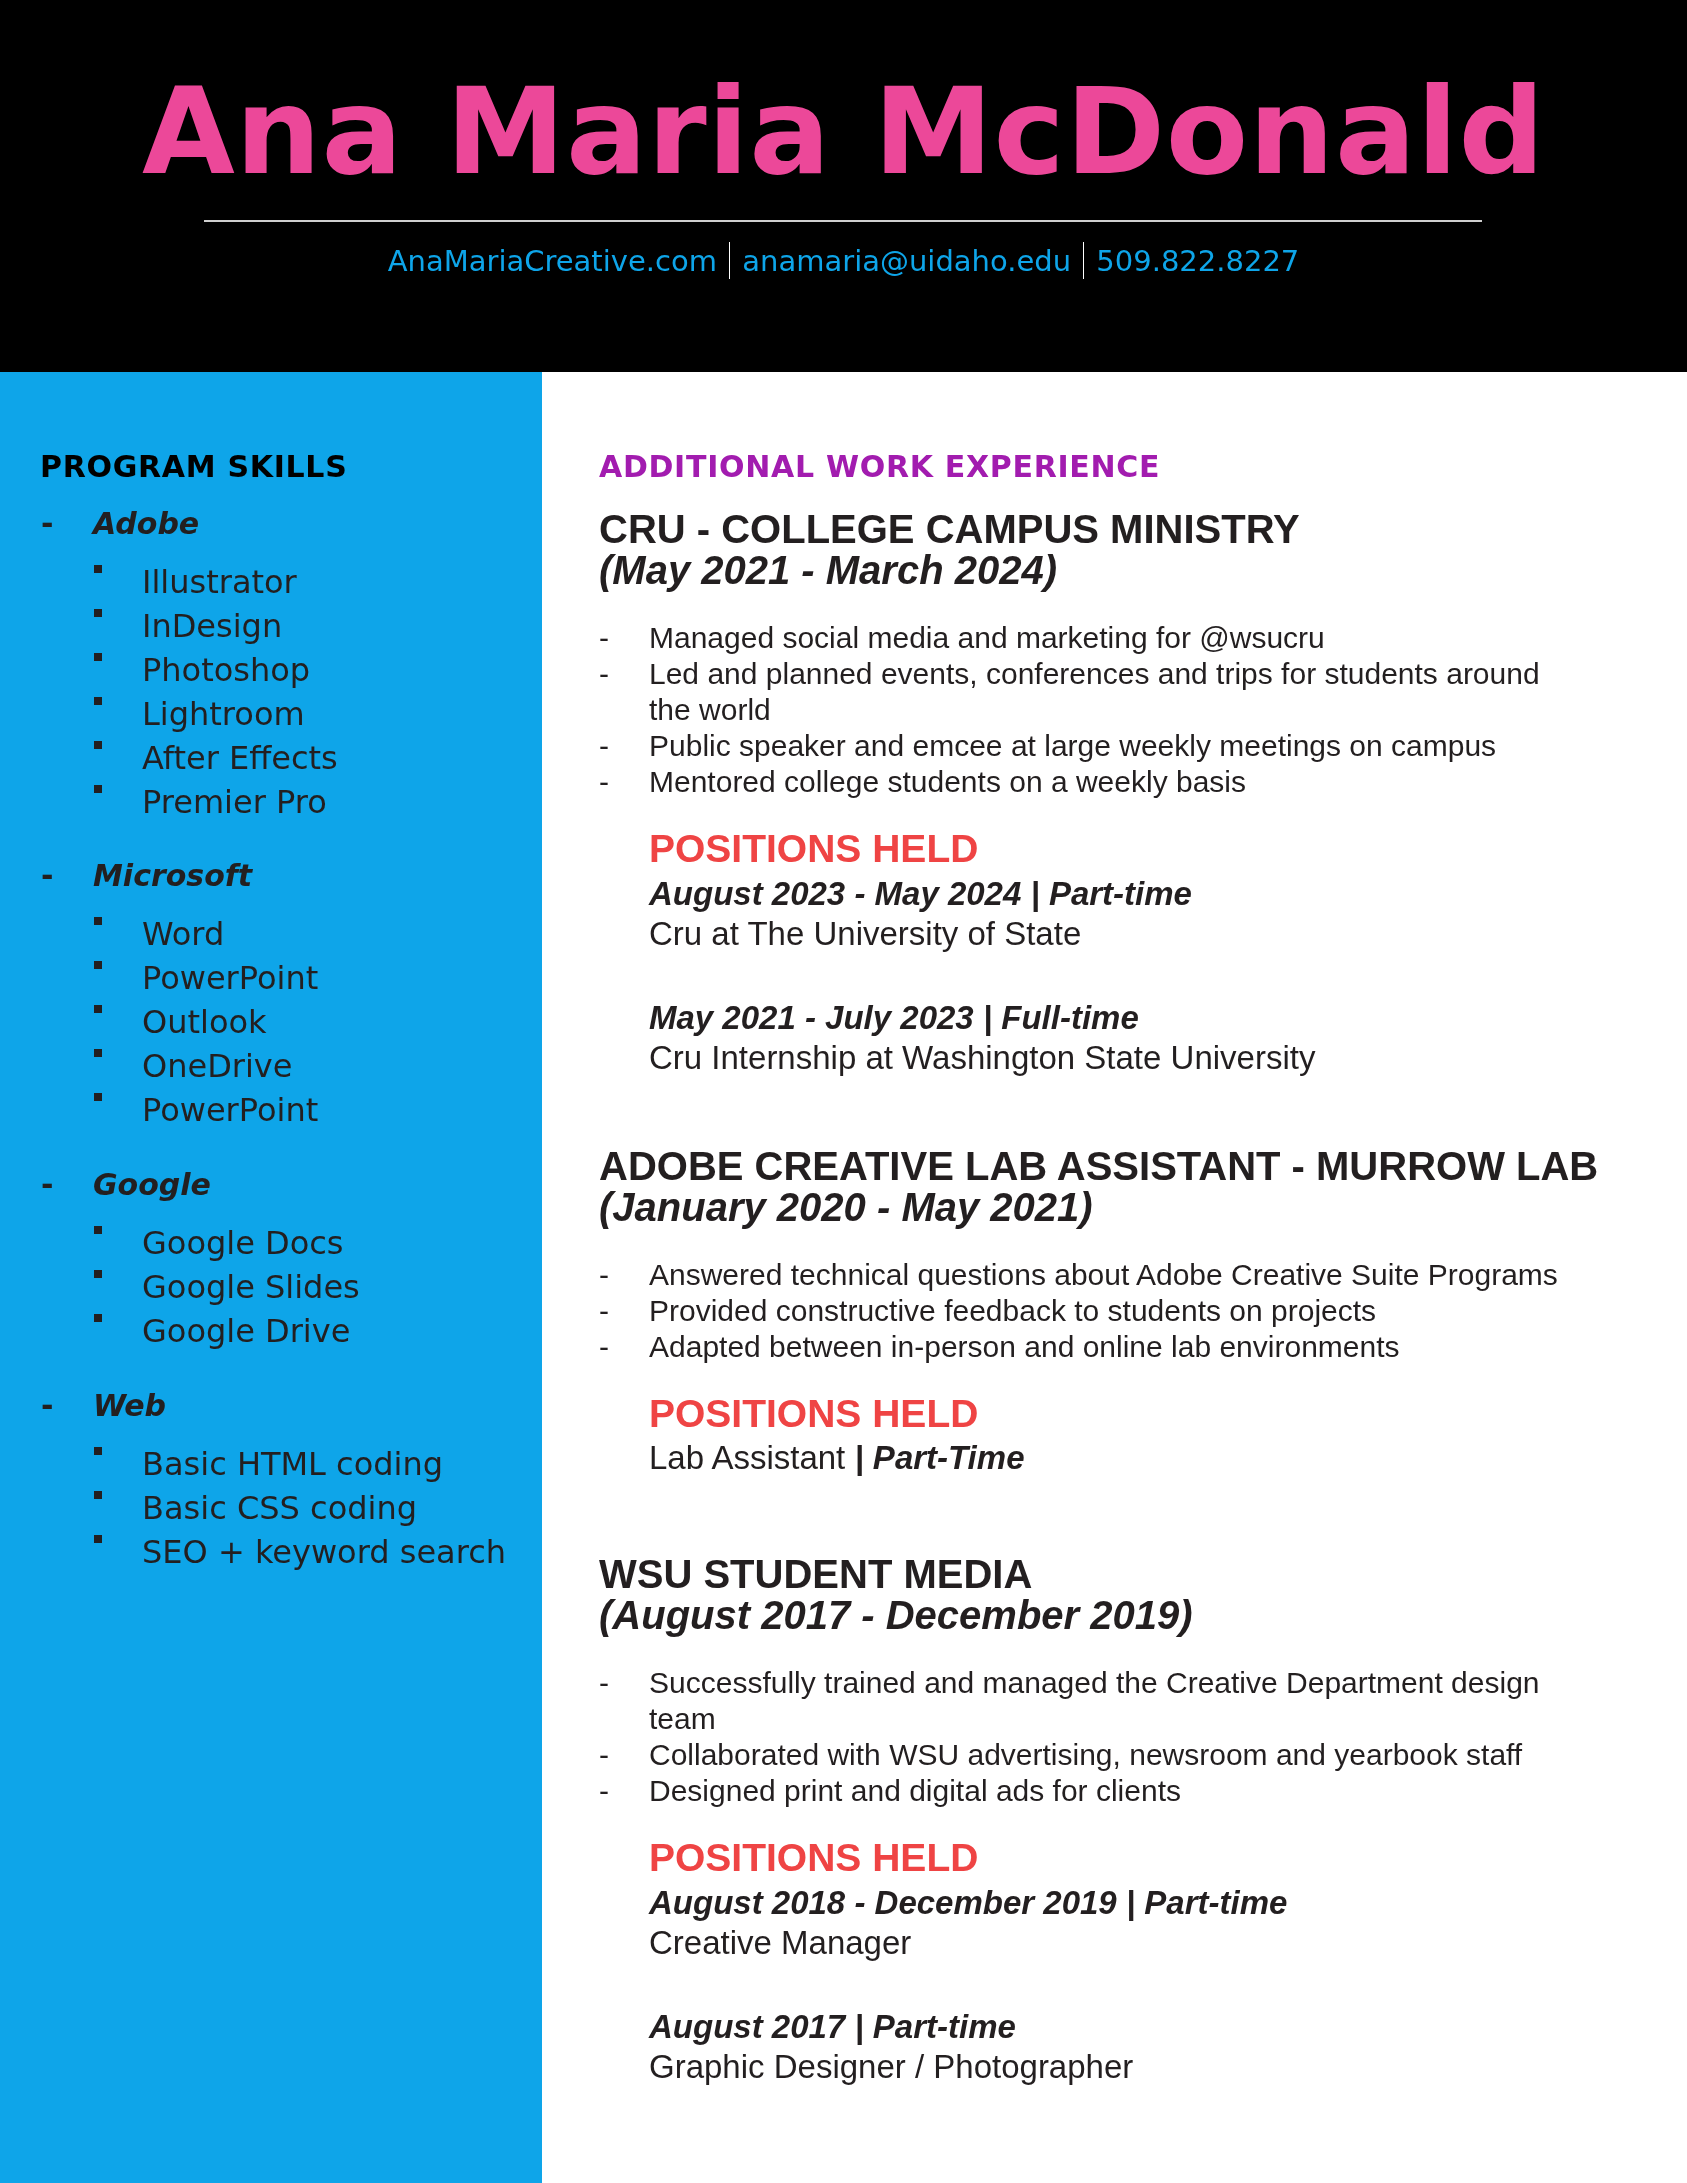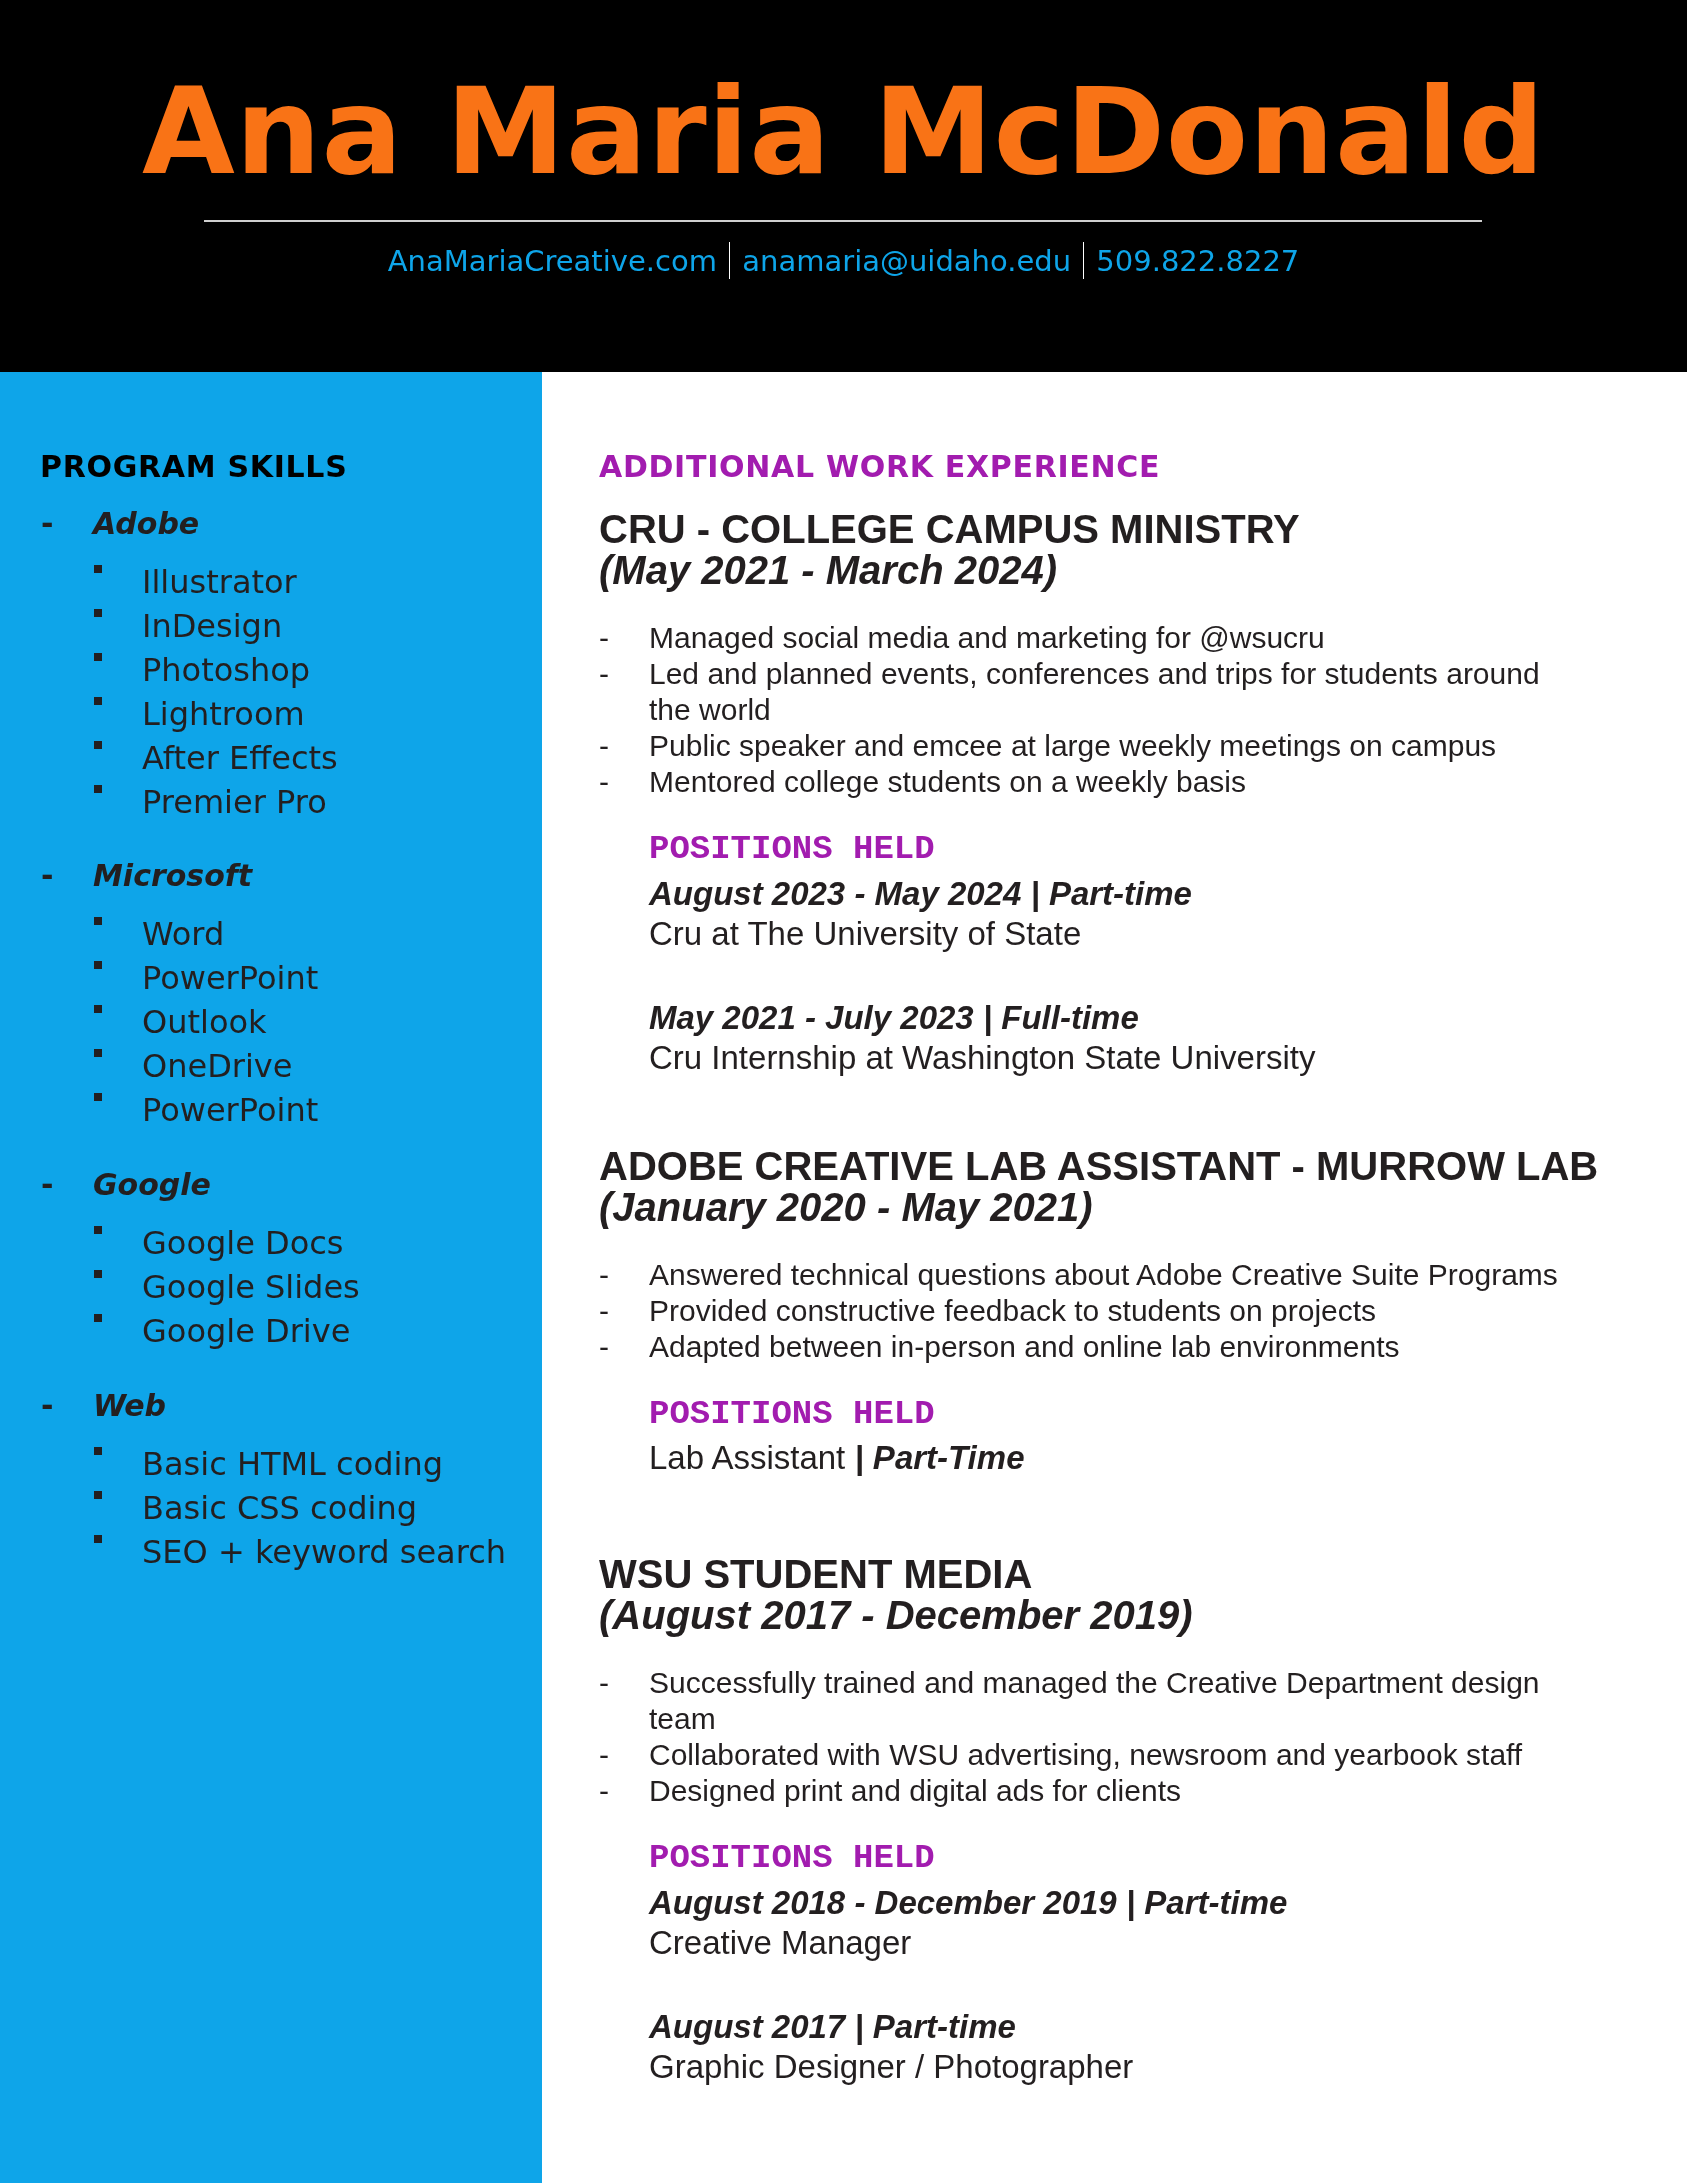--- a/index.html
+++ b/index.html
@@ -7,21 +7,21 @@
     width: 1687px; height: 2183px; position: relative; overflow: hidden;
     background: #ffffff; color: #231f20;
     font-family: "Liberation Sans", "DejaVu Sans", sans-serif;
   }
   .header {
     position: absolute; left: 0; top: 0; width: 1687px; height: 372px;
     background: #000000;
   }
   .name {
     position: absolute; left: 0; width: 1687px; top: 66px;
-    text-align: center; color: #f97316;
+    text-align: center; color: #ec4899;
     font-family: "DejaVu Sans", sans-serif; font-weight: bold;
     font-size: 120px; line-height: 132px; letter-spacing: 0.7px;
   }
   .rule {
     position: absolute; left: 204px; top: 220px; width: 1278px; height: 2px;
     background: #cfcfcf;
   }
   .contact {
     position: absolute; left: 0; width: 1687px; top: 241px;
     text-align: center; color: #0ea5e9;
@@ -61,21 +61,21 @@
     white-space: nowrap;
   }
   .job-dates {
     font-family: "Liberation Sans", sans-serif; font-weight: bold; font-style: italic; font-size: 40px; line-height: 41px;
     white-space: nowrap;
   }
   .bullets { margin-top: 29px; }
   .bl { position: relative; padding-left: 50px; font-family: "Liberation Sans", sans-serif; font-size: 30px; line-height: 36px; }
   .bl .d { position: absolute; left: 0; top: 0; }
   .pos-block { margin-top: 26.5px; padding-left: 50px; }
-  .pos-head { font-family: Liberation Mono, monospace; font-weight: bold; font-size: 34px; line-height: 44px; color:#a21caf; }
+  .pos-head { font-family: Liberation Sans, sans-serif; font-weight: bold; font-size: 39px; line-height: 44px; color:#ef4444; }
   .pos-dates { font-family: "Liberation Sans", sans-serif; font-weight: bold; font-style: italic; font-size: 33px; line-height: 41px; margin-top: 2.6px; white-space: nowrap; }
   .pos-role { font-family: "Liberation Sans", sans-serif; font-size: 33px; line-height: 40px; white-space: nowrap; }
   .pos-gap { height: 40px; }
   .role-inline b { font-style: italic; }
 </style>
 </head>
 <body>
 
 <div class="header">
   <div class="name">Ana Maria McDonald</div>

